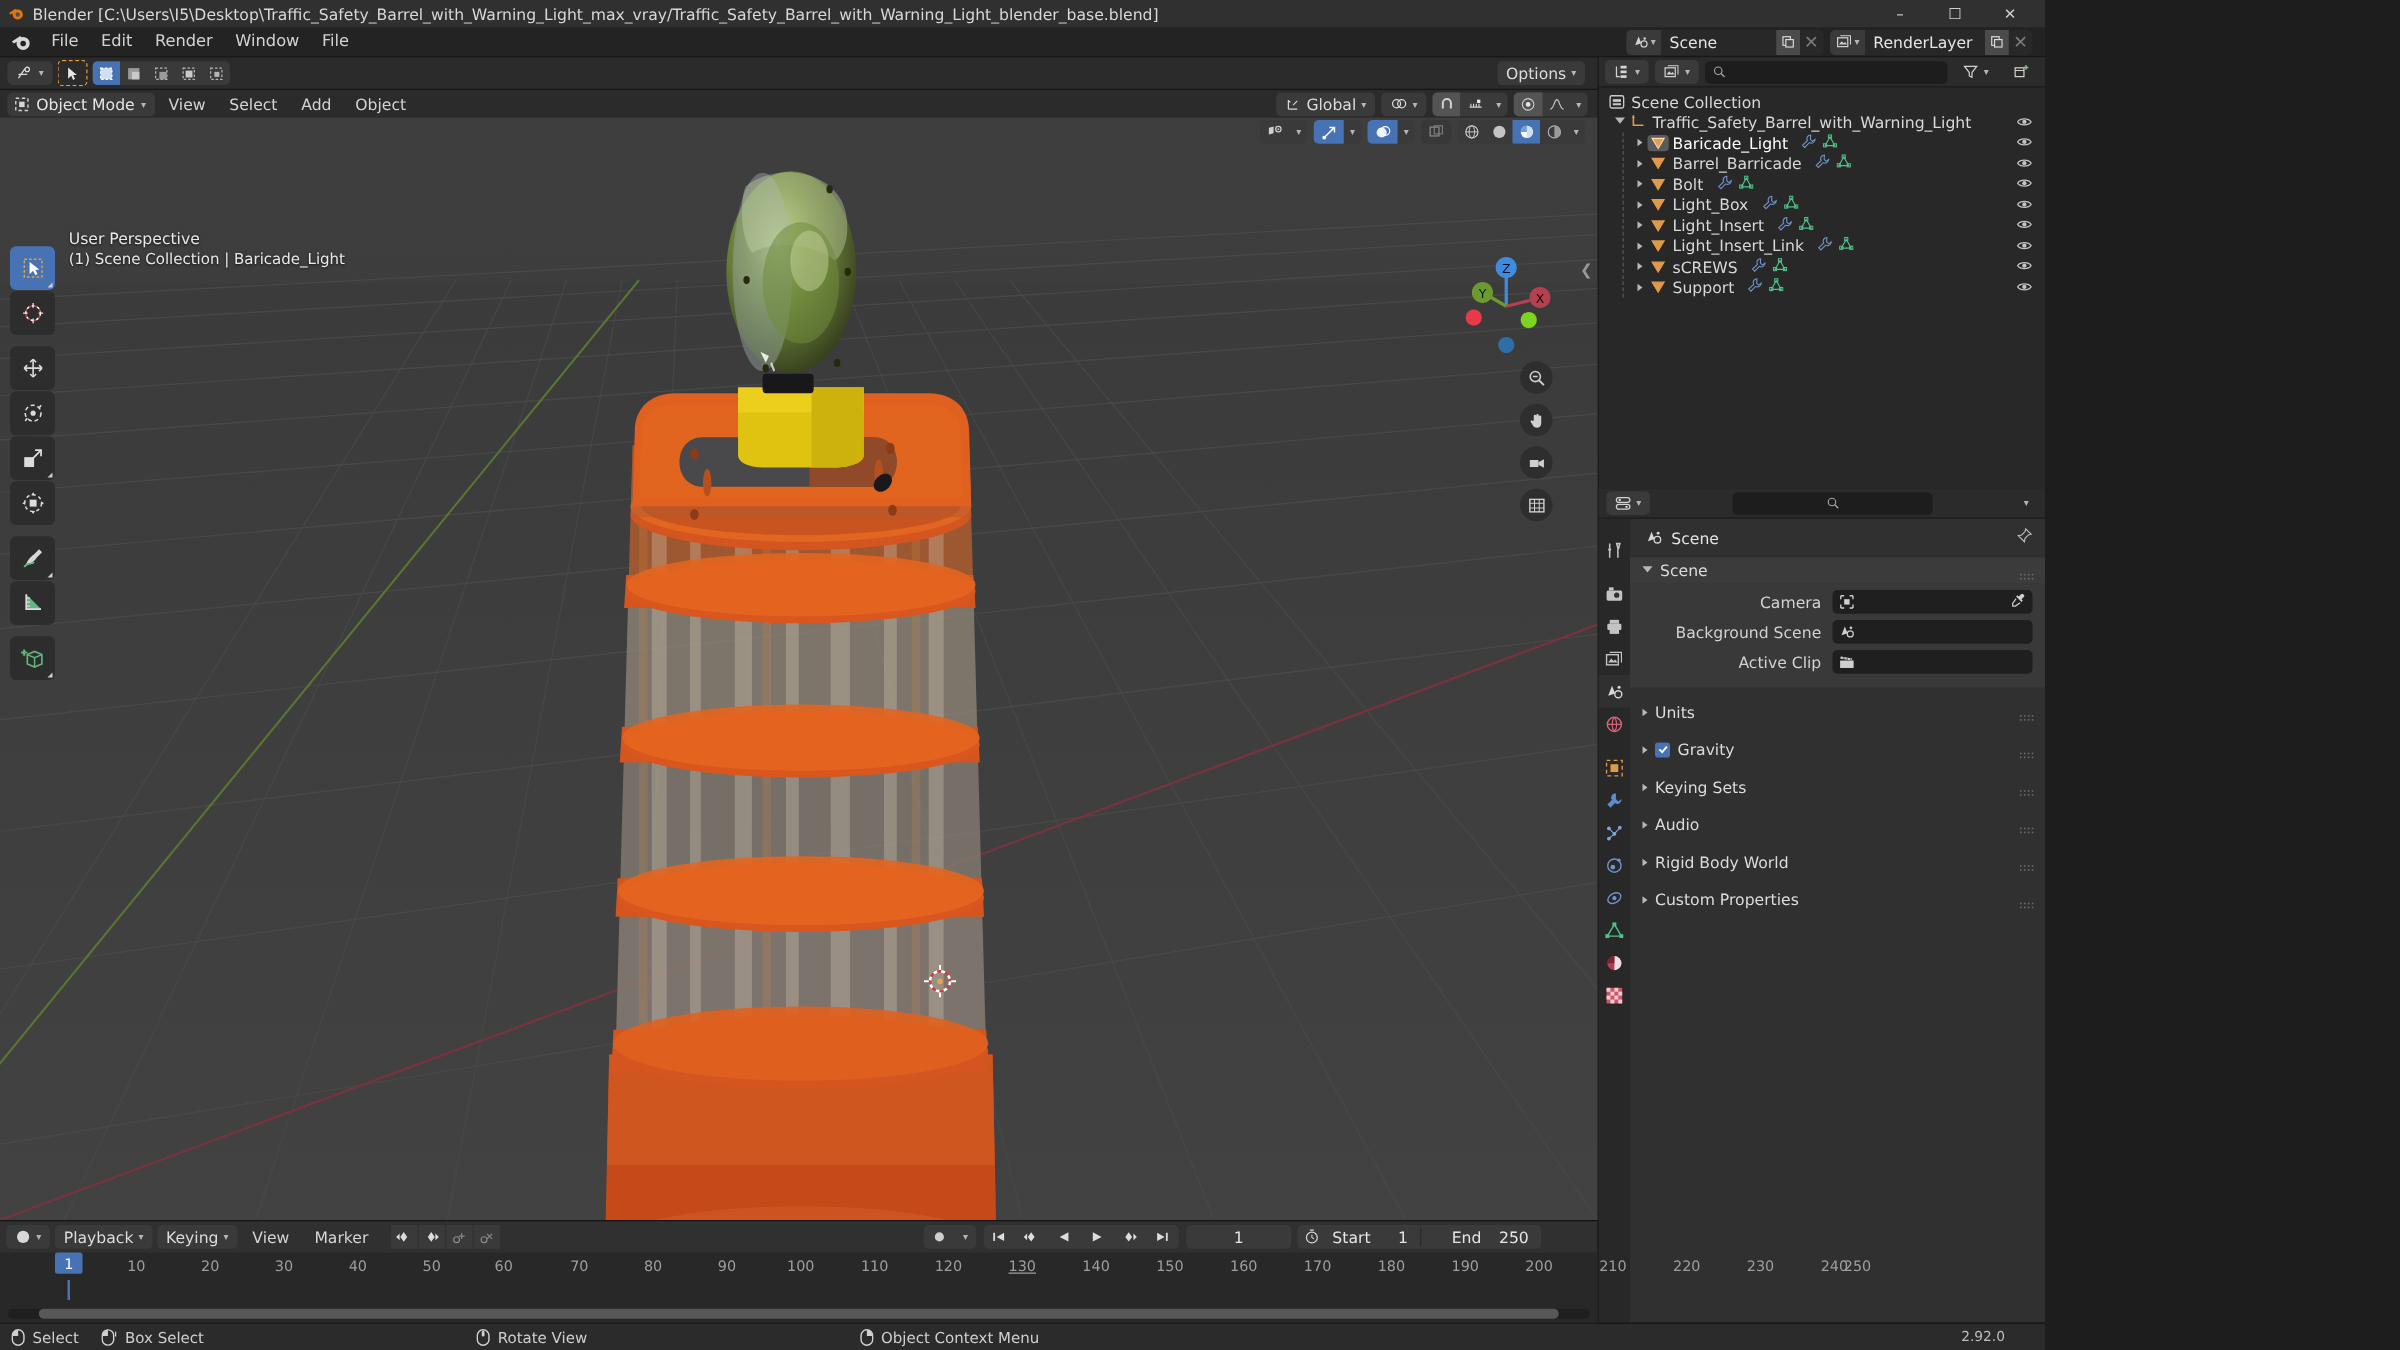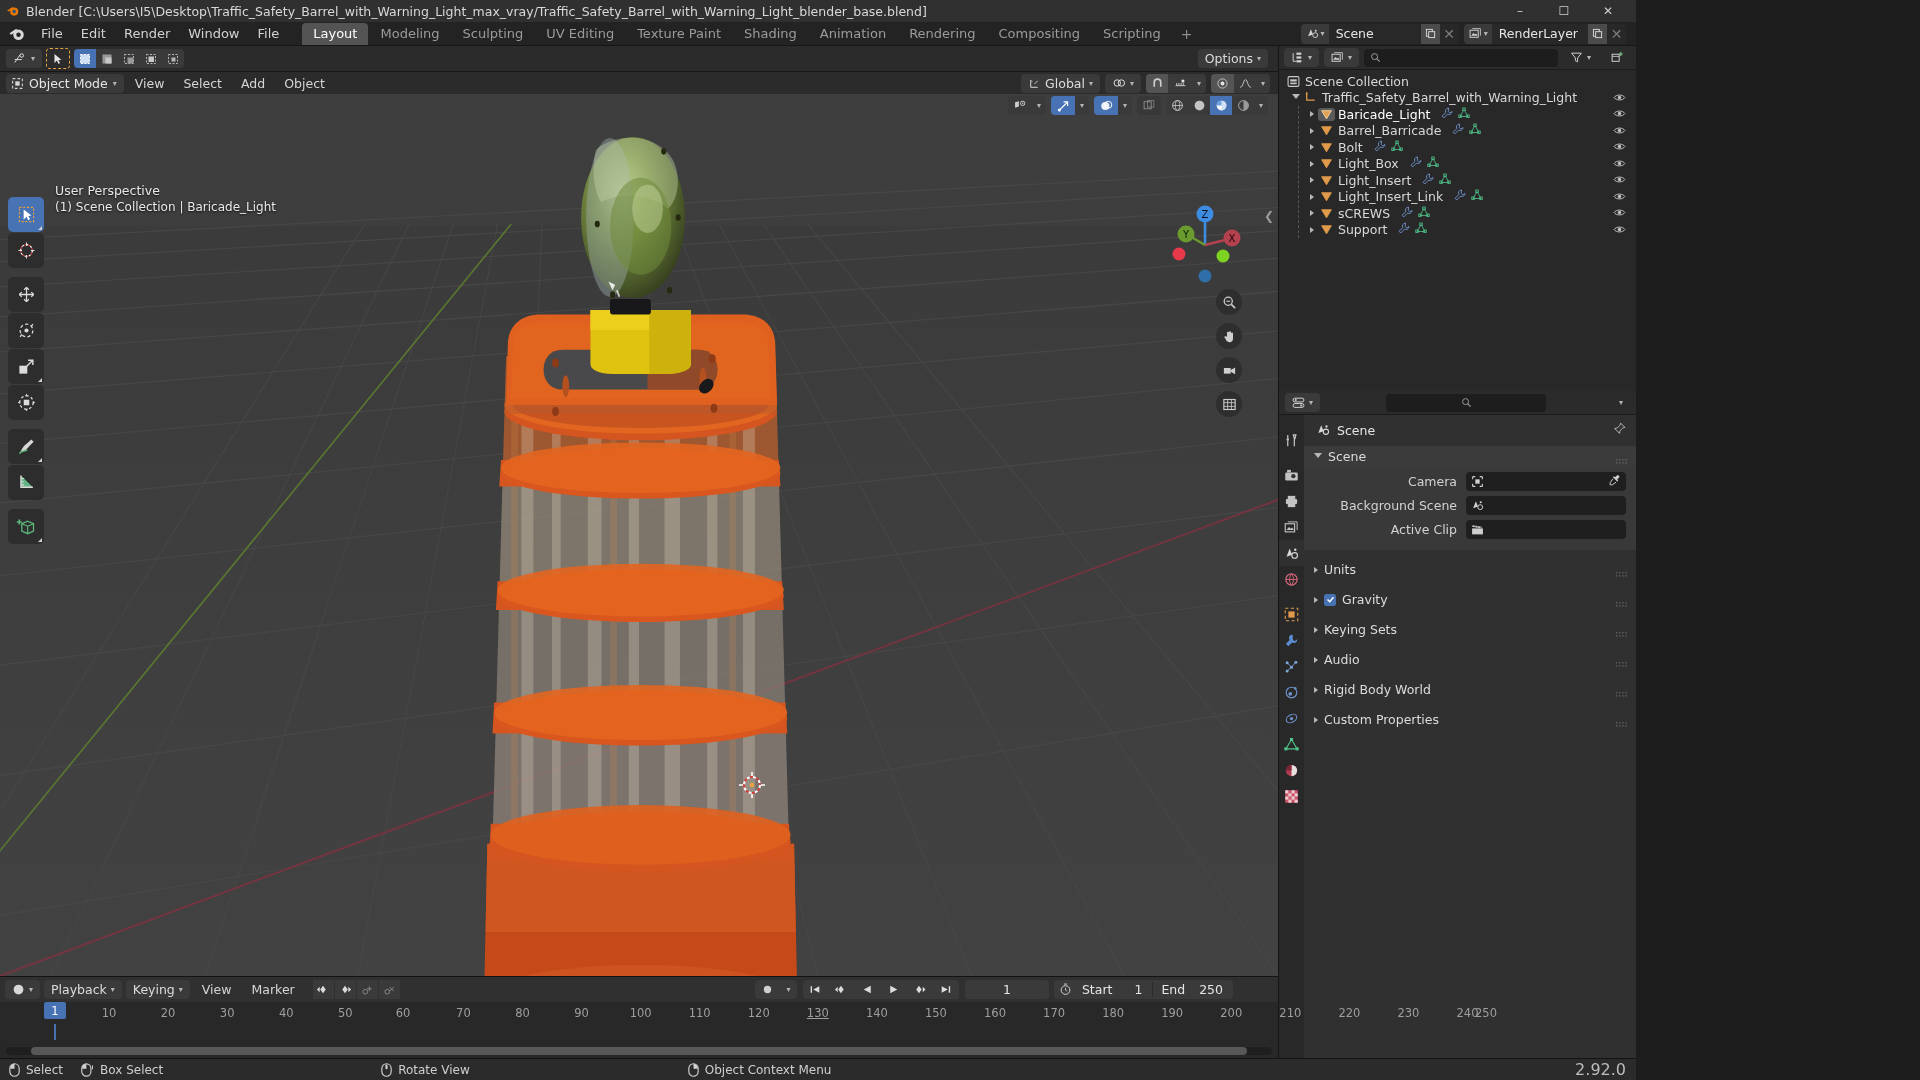--- a/index.html
+++ b/index.html
@@ -119,21 +119,21 @@
   .panel-body{ background:#393939; padding:4px 10px 7px 10px;}
   .prow{ display:flex; align-items:center; height:20px; margin-bottom:4px; }
   .plbl{ width:152px; text-align:right; padding-right:9px; font-size:12.5px; color:#d2d2d2;}
   .pfield{ flex:1; height:19px; background:#1f1f1f; border-radius:4px; display:flex; align-items:center; padding:0 5px; gap:5px; position:relative;}
   .pfield .drop{ position:absolute; right:5px; top:2px; }
   .chk{ width:12px;height:12px; background:#4772b3; border-radius:2.5px; display:flex;align-items:center;justify-content:center;}
 
   
   .status{ height:22px; background:#2b2b2b; display:flex; align-items:center; font-size:12px; color:#cfcfcf; flex:none; border-top:1px solid #141414;}
   .st-item{ display:flex; align-items:center; gap:6px; padding:0 9px;}
-  .st-ver{ margin-left:auto; padding-right:10px; color:#bdbdbd; font-size:16px;}
+  .st-ver{ margin-left:auto; padding-right:32px; color:#bdbdbd; font-size:11px;}
 </style>
 </head>
 <body>
 
 <div class="app">
 
   <div class="titlebar">
     <svg class="blender-logo" viewBox="0 0 24 24">
       <circle cx="14" cy="13" r="7" fill="#ea7600"></circle>
         <circle cx="14" cy="13" r="3" fill="#265787"></circle>
@@ -152,33 +152,20 @@
       <circle cx="14" cy="13" r="7" fill="#d8d8d8"></circle>
         <circle cx="14" cy="13" r="3" fill="#232323"></circle>
       <path d="M2 11 L11 5 L13 8 L4 13 Z" fill="#d8d8d8"></path>
     </svg>
     <div class="mb-item">File</div>
     <div class="mb-item">Edit</div>
     <div class="mb-item">Render</div>
     <div class="mb-item">Window</div>
     <div class="mb-item">File</div>
 
-    <div class="wstabs">
-      <div class="wstab active">Layout</div>
-      <div class="wstab">Modeling</div>
-      <div class="wstab">Sculpting</div>
-      <div class="wstab">UV Editing</div>
-      <div class="wstab">Texture Paint</div>
-      <div class="wstab">Shading</div>
-      <div class="wstab">Animation</div>
-      <div class="wstab">Rendering</div>
-      <div class="wstab">Compositing</div>
-      <div class="wstab">Scripting</div>
-      <div class="wstab-plus">+</div>
-    </div>
 
     <div class="topright">
       <div class="idblock">
         <div class="icb">
           <svg width="13" height="13" viewBox="0 0 24 24">
               <path d="M4 17 L9 4 L13 14 Z" fill="#d2d2d2"></path>
               <circle cx="17" cy="15" r="4.5" fill="none" stroke="#d2d2d2" stroke-width="1.7"></circle>
               <circle cx="18" cy="7" r="1.8" fill="#d2d2d2"></circle>
             </svg>
           <span class="caret">▾</span>
@@ -791,21 +778,21 @@
                   <svg width="13" height="13" viewBox="0 0 24 24">
                       <circle cx="12" cy="13" r="8" fill="none" stroke="#d4d4d4" stroke-width="1.8"></circle>
                       <path d="M12 9 V13 L15 15" stroke="#d4d4d4" stroke-width="1.6" fill="none"></path>
                       <path d="M9 2 H15" stroke="#d4d4d4" stroke-width="1.8"></path>
                     </svg>
                 </div>
                 <div style="display:flex;align-items:center;padding:0 10px 0 4px;font-size:12.5px;">
                   <span>Start</span>
                   <span style="margin-left:22px;">1</span>
                 </div>
-                <div style="display:flex;align-items:center;padding:0 10px 0 8px;font-size:12.5px;border-left:1px solid #2b2b2b;">
+                <div style="display:flex;align-items:center;padding:0 10px 0 24px;font-size:12.5px;border-left:1px solid #2b2b2b;">
                   <span>End</span>
                   <span style="margin-left:14px;">250</span>
                 </div>
               </div>
             </div>
           </div>
         </div>
 
         <div class="tl-ruler" id="tl-ruler">
             <div class="tl-tick" style="left: 109.063px;">10</div>

